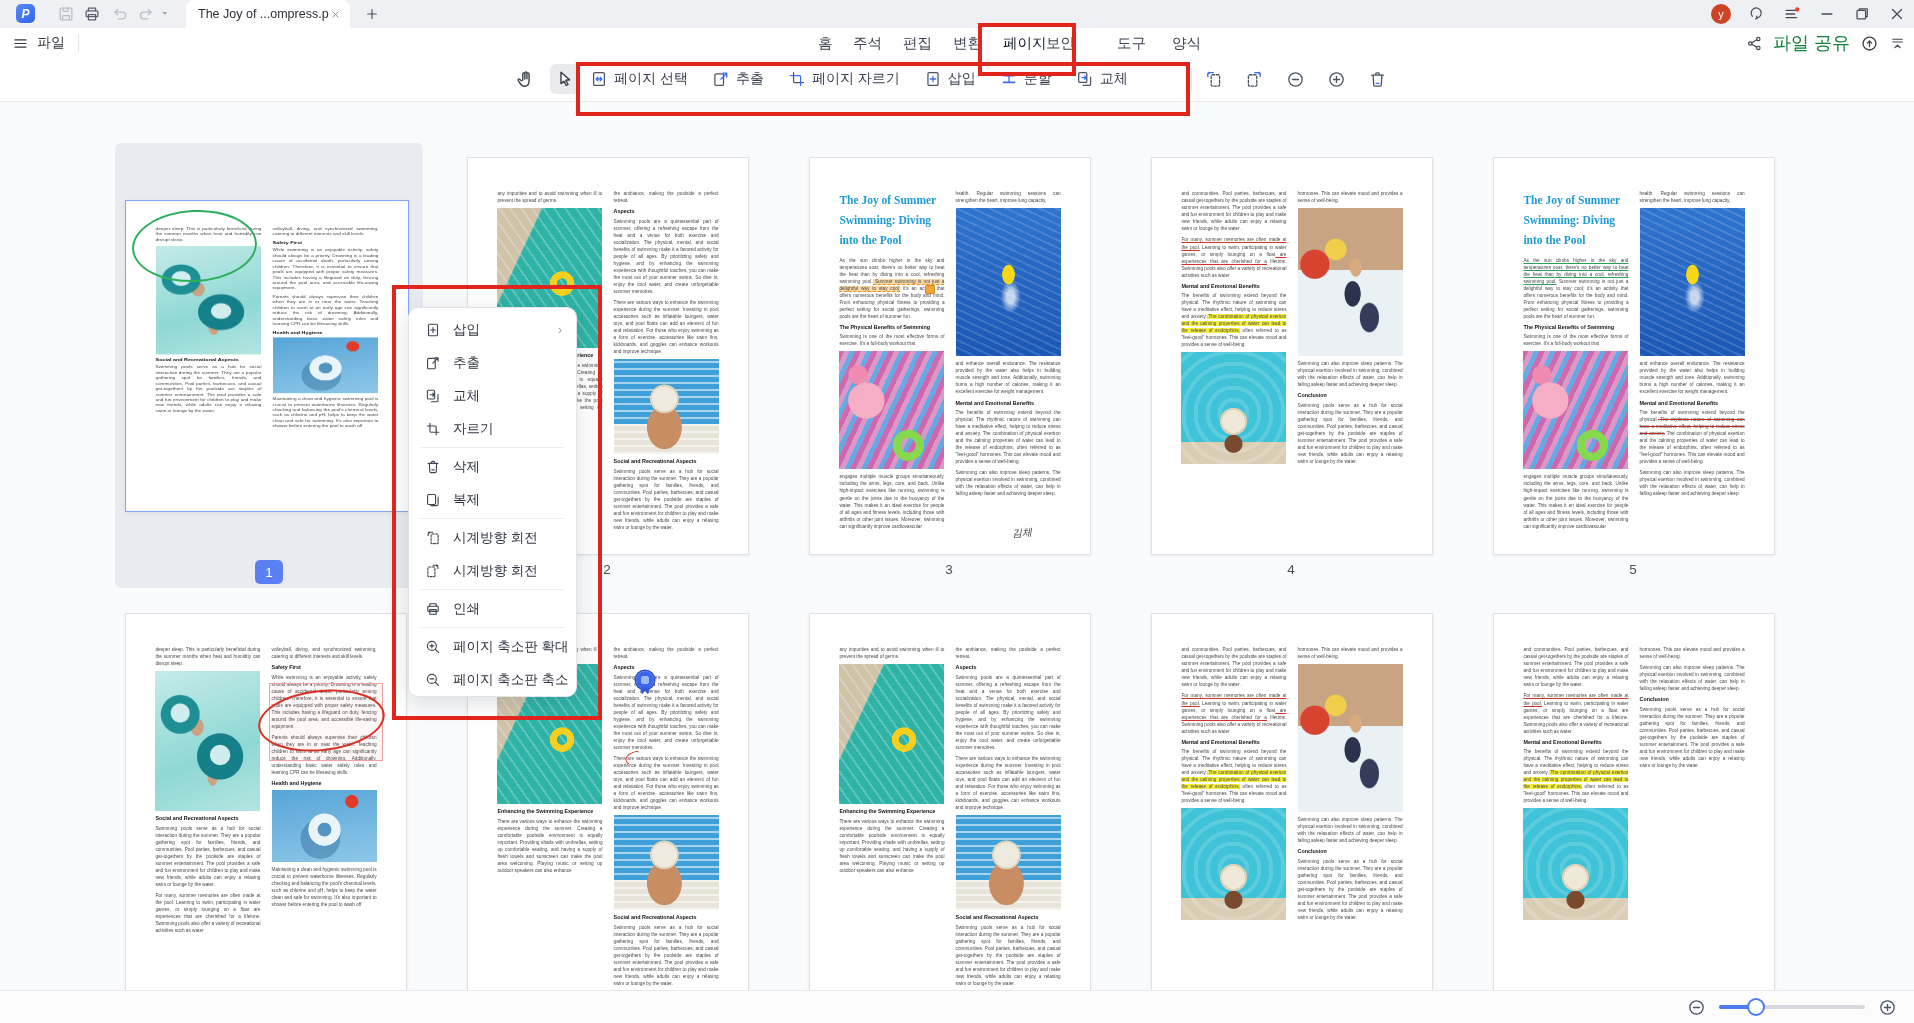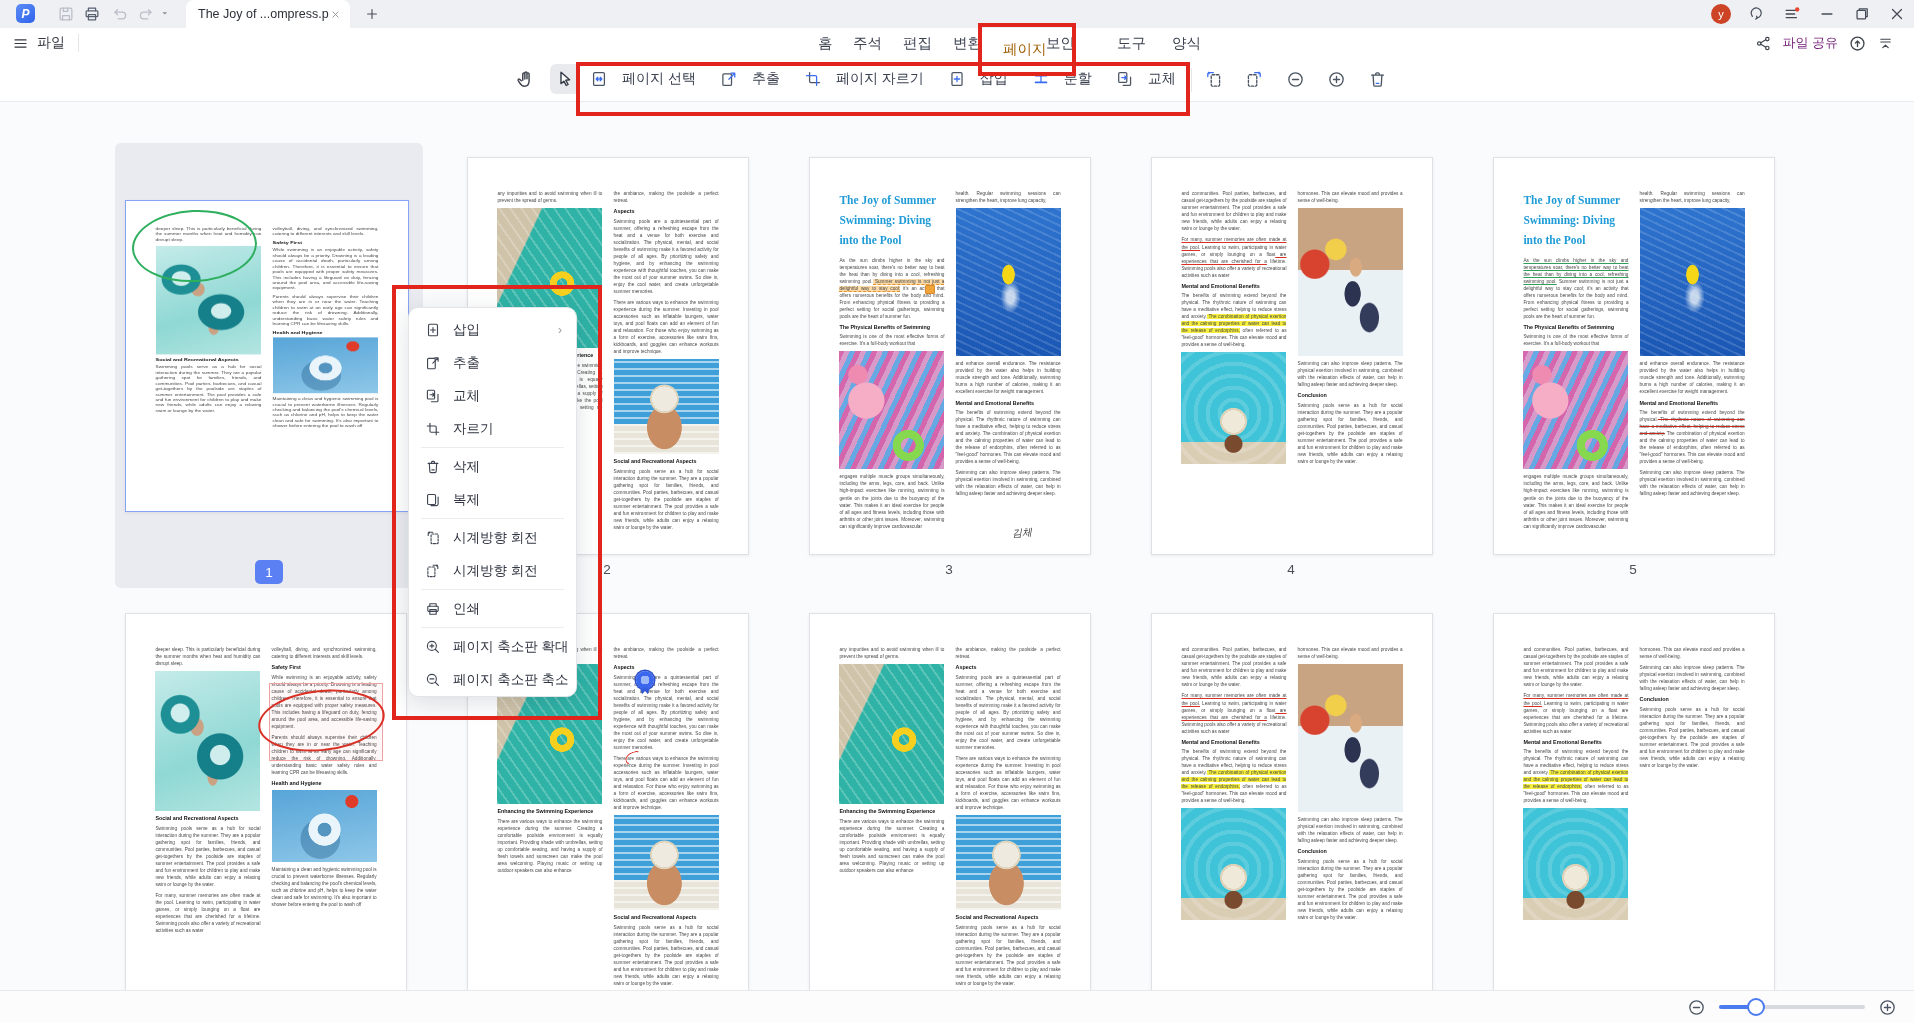--- a/index.html
+++ b/index.html
@@ -15,28 +15,28 @@
   .logo{position:absolute;left:16px;top:4px;width:19px;height:19px;border-radius:5px;background:linear-gradient(140deg,#5b8cf7,#2f63ea);color:#fff;font-weight:bold;font-size:12px;display:flex;align-items:center;justify-content:center;font-style:italic;}
   .tb-ic{position:absolute;top:4px;width:20px;height:20px;}
   .tab{position:absolute;left:186px;top:0;width:164px;height:28px;background:#fff;border-radius:8px 8px 0 0;display:flex;align-items:center;padding:0 8px 0 12px;box-sizing:border-box;}
   .tab-title{font-size:12.5px;color:#2b2f36;white-space:nowrap;overflow:hidden;flex:1;}
   .tr-right{position:absolute;right:8px;top:0;height:28px;display:flex;align-items:center;gap:17px;}
   .avatar{width:20px;height:20px;border-radius:50%;background:#cd4326;color:#fff;font-size:11px;display:flex;align-items:center;justify-content:center;}
   
   .filebtn{position:absolute;left:12px;top:28px;height:30px;display:flex;align-items:center;gap:8px;font-size:14px;color:#33373e;}
   .vdiv{position:absolute;background:#e3e5e9;width:1px;}
   .menu-item{position:absolute;top:28px;height:30px;display:flex;align-items:center;font-size:14.5px;color:#3c4250;cursor:default;}
-  .menu-item.active{color:#a16207;margin-top:6px;}
-  .sharebar{position:absolute;right:20px;top:28px;height:30px;display:flex;align-items:center;gap:10px;font-size:13px;color:#701a75;}
+  .menu-item.active{color:#0f172a;}
+  .sharebar{position:absolute;right:8px;top:28px;height:30px;display:flex;align-items:center;gap:10px;font-size:18px;color:#15803d;}
   
   .tool-left{position:absolute;left:510px;top:58px;height:42px;display:flex;align-items:center;gap:10px;}
   .cursorbtn{width:30px;height:30px;border-radius:6px;background:#e8eaee;display:flex;align-items:center;justify-content:center;}
   .handbtn{width:30px;height:30px;display:flex;align-items:center;justify-content:center;}
   #boxed-tools{position:absolute;left:590px;top:58px;height:42px;display:flex;align-items:center;gap:24px;}
-  .toolbtn{display:flex;align-items:center;gap:14px;font-size:14px;color:#3a4150;white-space:nowrap;}
+  .toolbtn{display:flex;align-items:center;gap:6px;font-size:14px;color:#3a4150;white-space:nowrap;}
   #icon-tools{position:absolute;left:1204px;top:58px;height:42px;display:flex;align-items:center;gap:22px;}
   
   .sel-container{position:absolute;background:#e9ebf0;border-radius:6px;}
   .page{position:absolute;background:#fff;border:1px solid #e0e1e4;box-shadow:0 1px 3px rgba(40,50,70,.08);overflow:hidden;}
   .page.selected{border:1px solid #85a4f5;}
   .pg-inner{position:absolute;left:0;top:0;width:100%;height:100%;padding:11.5% 10.5% 0;box-sizing:border-box;display:flex;gap:5%;}
   .pg-inner.squash{height:129%;transform:scaleY(.775);transform-origin:top left;}
   .col{flex:1;min-width:0;}
   .pg p{margin:0 0 4px;font-size:4.7px;line-height:1.5;color:#474747;text-align:justify;}
   .pg h4{margin:3px 0 2px;font-size:5.4px;line-height:1.35;color:#121212;}

